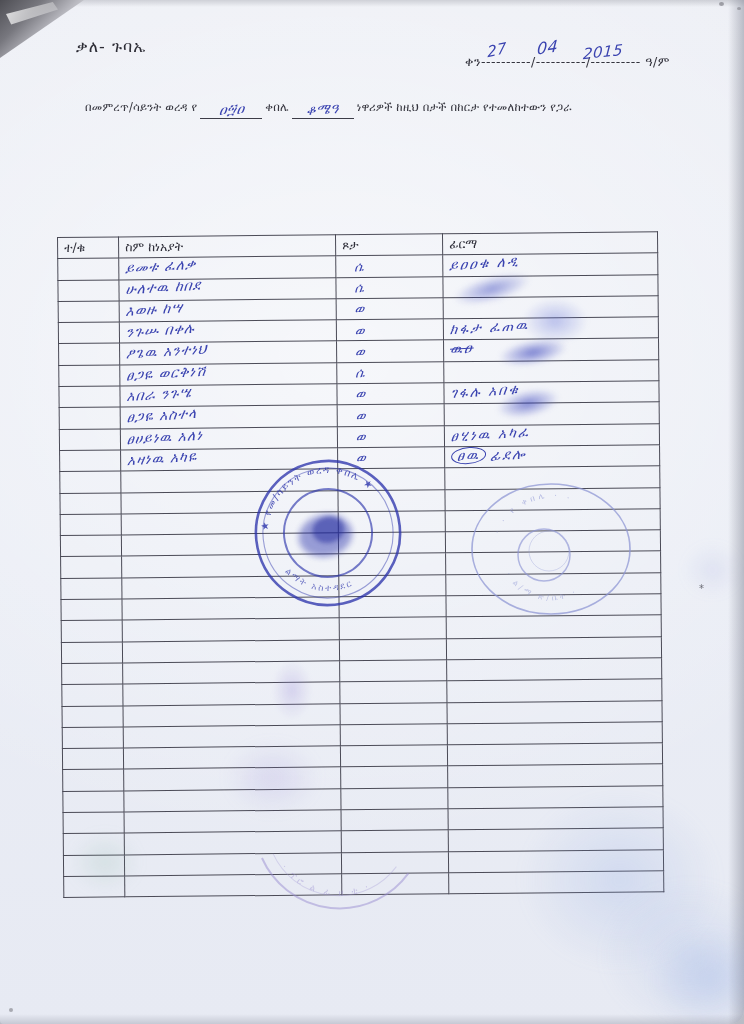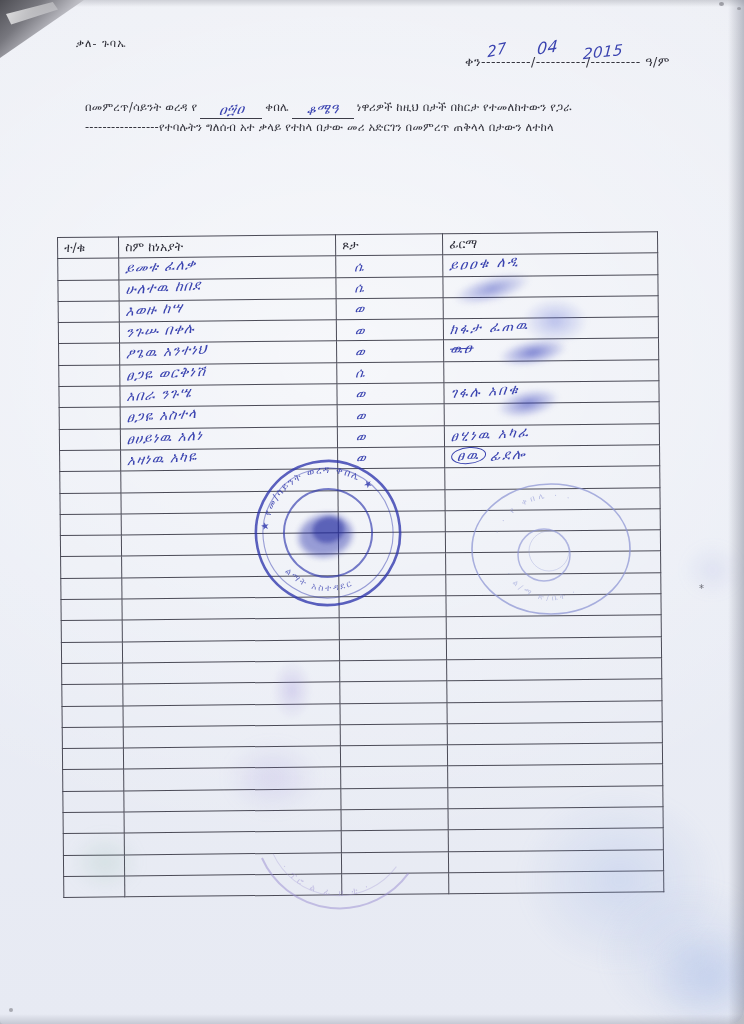--- a/index.html
+++ b/index.html
@@ -25,21 +25,21 @@
     background:linear-gradient(120deg,rgba(255,255,255,.85),rgba(255,255,255,.1));
   }
   .top-edge { position:absolute; left:0; top:0; width:100%; height:7px;
     background:linear-gradient(180deg,rgba(120,122,132,.28),rgba(120,122,132,0)); }
   .right-edge { position:absolute; right:0; top:0; width:16px; height:100%;
     background:linear-gradient(270deg,rgba(120,124,140,.45),rgba(120,124,140,0)); }
   .bottom-edge { position:absolute; left:0; bottom:0; width:100%; height:10px;
     background:linear-gradient(0deg,rgba(120,124,140,.30),rgba(120,124,140,0)); }
   .speck { position:absolute; background:#5a5a62; border-radius:50%; }
   
-  .title { position:absolute; left:76px; top:37px; font-size:11px; letter-spacing:1px; color:#2d2d36; }
+  .title { position:absolute; left:76px; top:37px; font-size:16px; letter-spacing:1px; color:#2d2d36; }
   .date-line { position:absolute; left:465px; top:54px; font-size:12.5px; white-space:nowrap; letter-spacing:.5px; }
   .hw { color:#3a43b0; font-style:italic; display:inline-block; transform:rotate(-3deg) skewX(-8deg); }
   .hw-day   { position:absolute; left:22px;  top:-13px; font-size:15px; transform:rotate(-12deg) skewX(-10deg); }
   .hw-month { position:absolute; left:72px;  top:-16px; font-size:16px; transform:rotate(-8deg)  skewX(-12deg); }
   .hw-year  { position:absolute; left:118px; top:-11px; font-size:15px; transform:rotate(-6deg)  skewX(-10deg); }
   .paragraph { position:absolute; left:85px; top:96px; width:600px; font-size:11.5px; color:#36363f; }
   .paragraph .pline { white-space:nowrap; height:21.4px; line-height:21.4px; letter-spacing:.2px; }
   .blank { display:inline-block; min-width:62px; border-bottom:1.4px solid #3c3c46; text-align:center; margin:0 3px; }
   .blank .hw { font-size:14px; position:relative; top:3px; }
   
@@ -79,21 +79,20 @@
     <span>ቀን</span><span>----------</span><span>/</span><span>----------</span><span>/</span><span>----------</span> <span>ዓ/ም</span>
     <span class="hw hw-day">27</span>
     <span class="hw hw-month">04</span>
     <span class="hw hw-year">2015</span>
   </div>
 
   <div class="paragraph">
     <div class="pline">
       <span>በመምረጥ/ሳይንት ወረዳ የ</span><span class="blank"><span class="hw">ዐ፵ዐ</span></span><span>ቀበሌ</span><span class="blank"><span class="hw">ቆሜዓ</span></span><span>ነዋሪዎች ከዚህ በታች በከርታ የተመለከተውን የጋራ</span>
     </div>
-    <div class="pline">-----------------የተባሉትን ግለሰብ አተ ቃላይ የተከላ በታው  መሪ አድርገን በመምረጥ ጠቅላላ በታውን ለተከላ</div>
   </div>
 
   <div class="sig-table-wrap">
     <table class="sig">
       <tbody>
         <tr>
           <td class="c-no">ተ/ቁ</td>
           <td class="c-name">ስም ከነአያት</td>
           <td class="c-sex">ጾታ</td>
           <td class="c-sig">ፊርማ</td>

